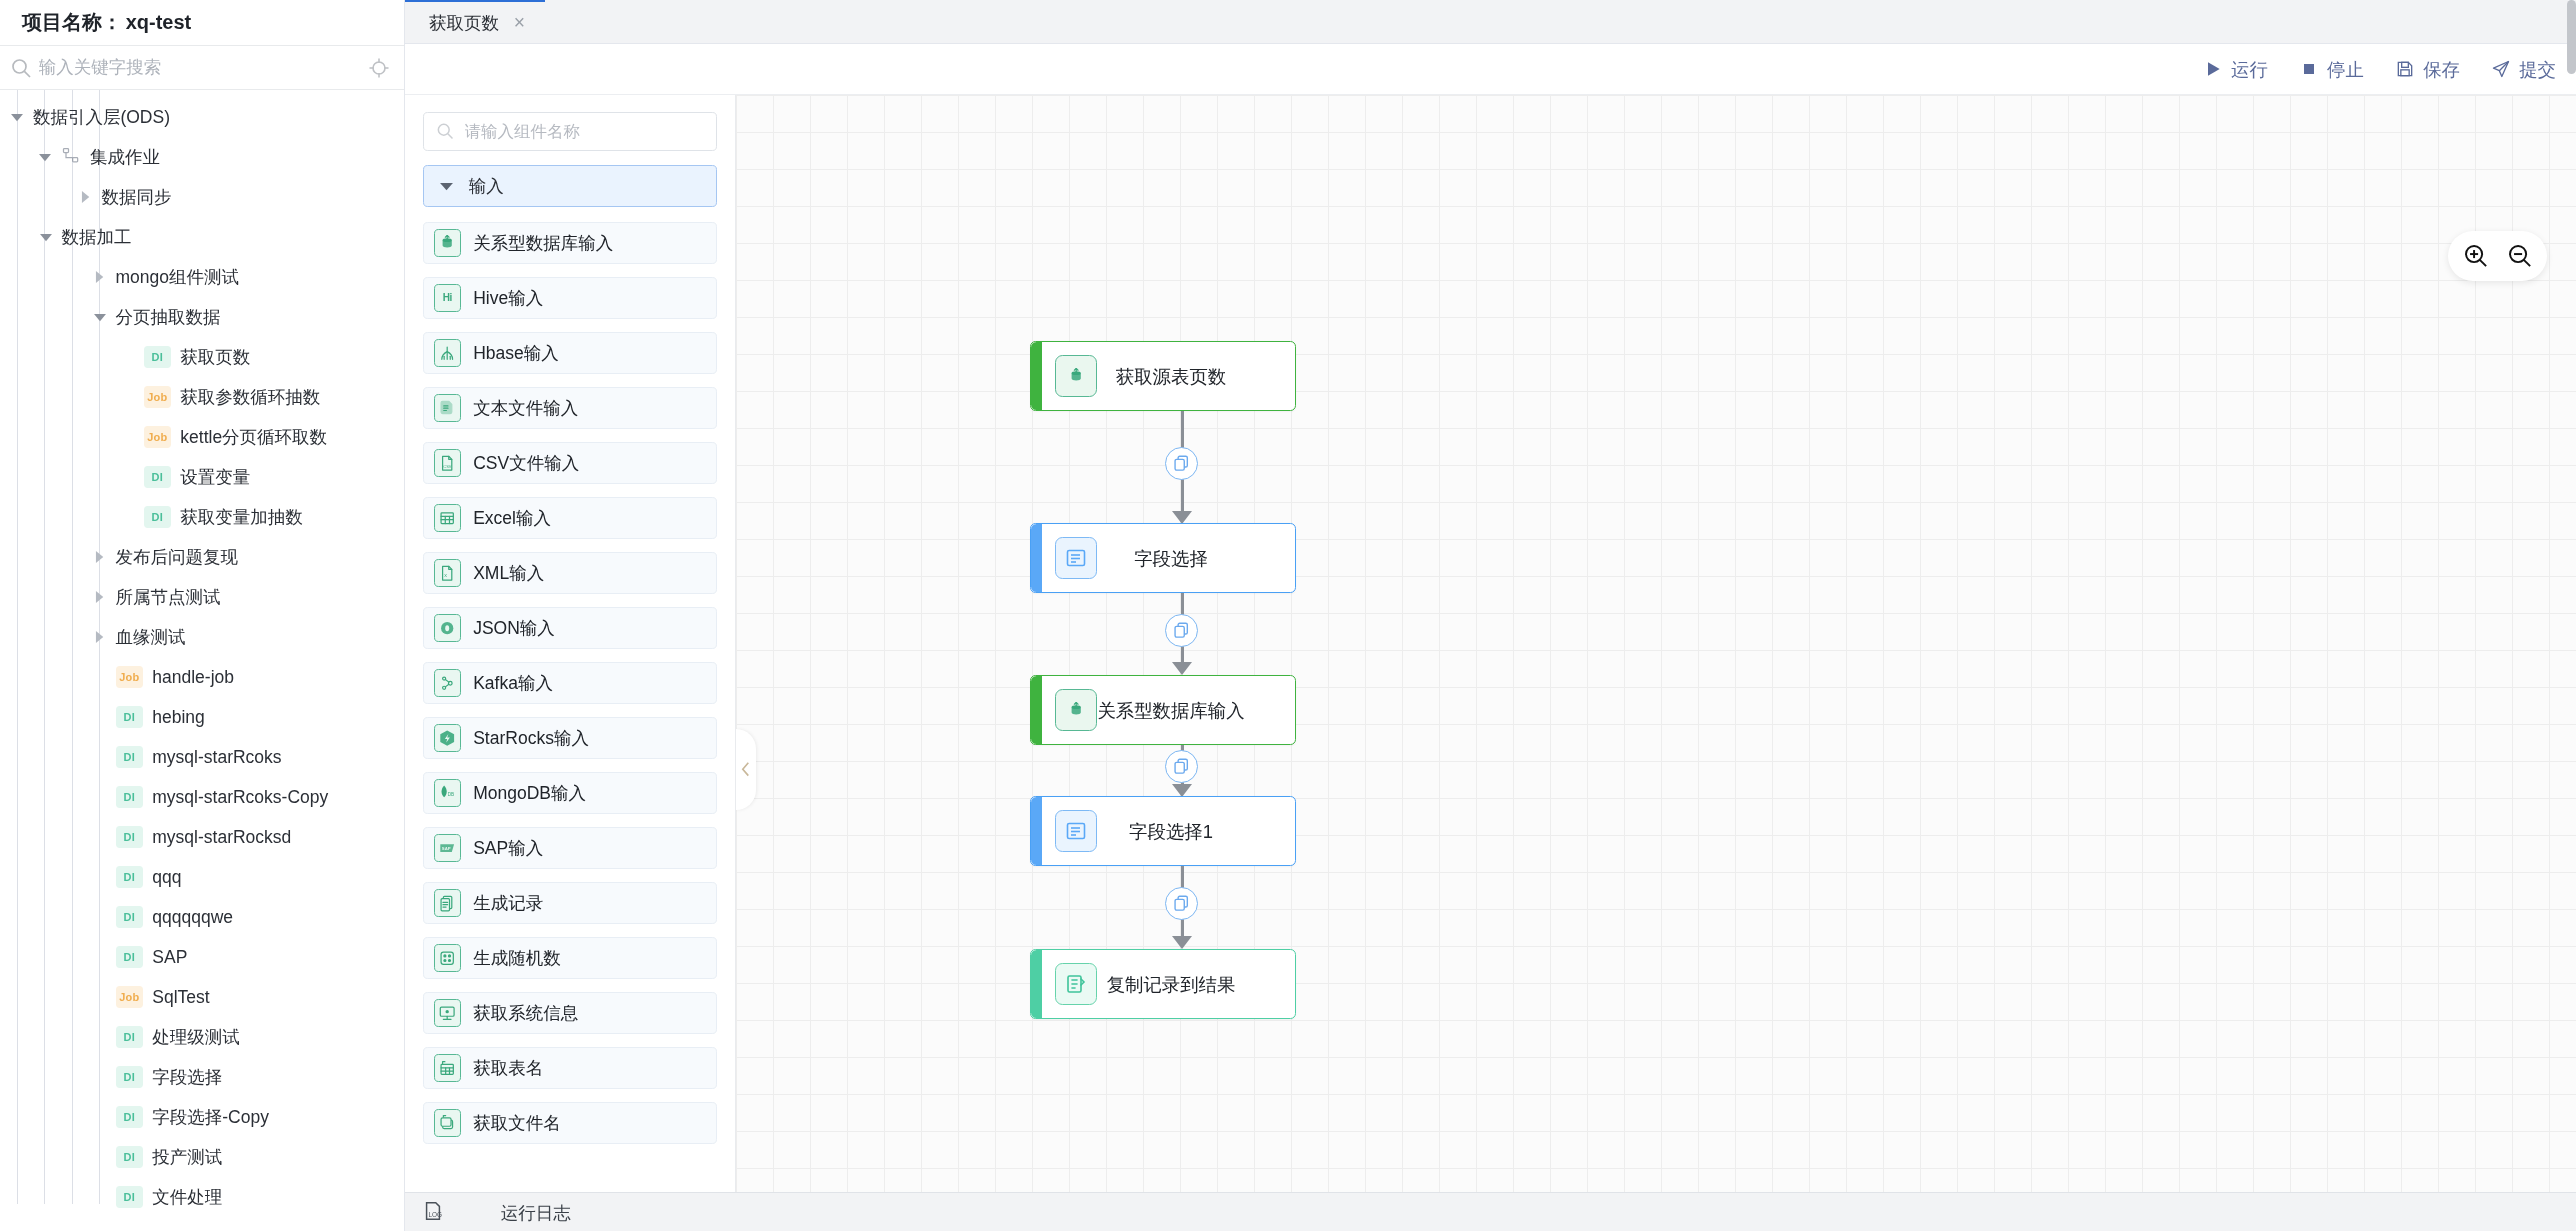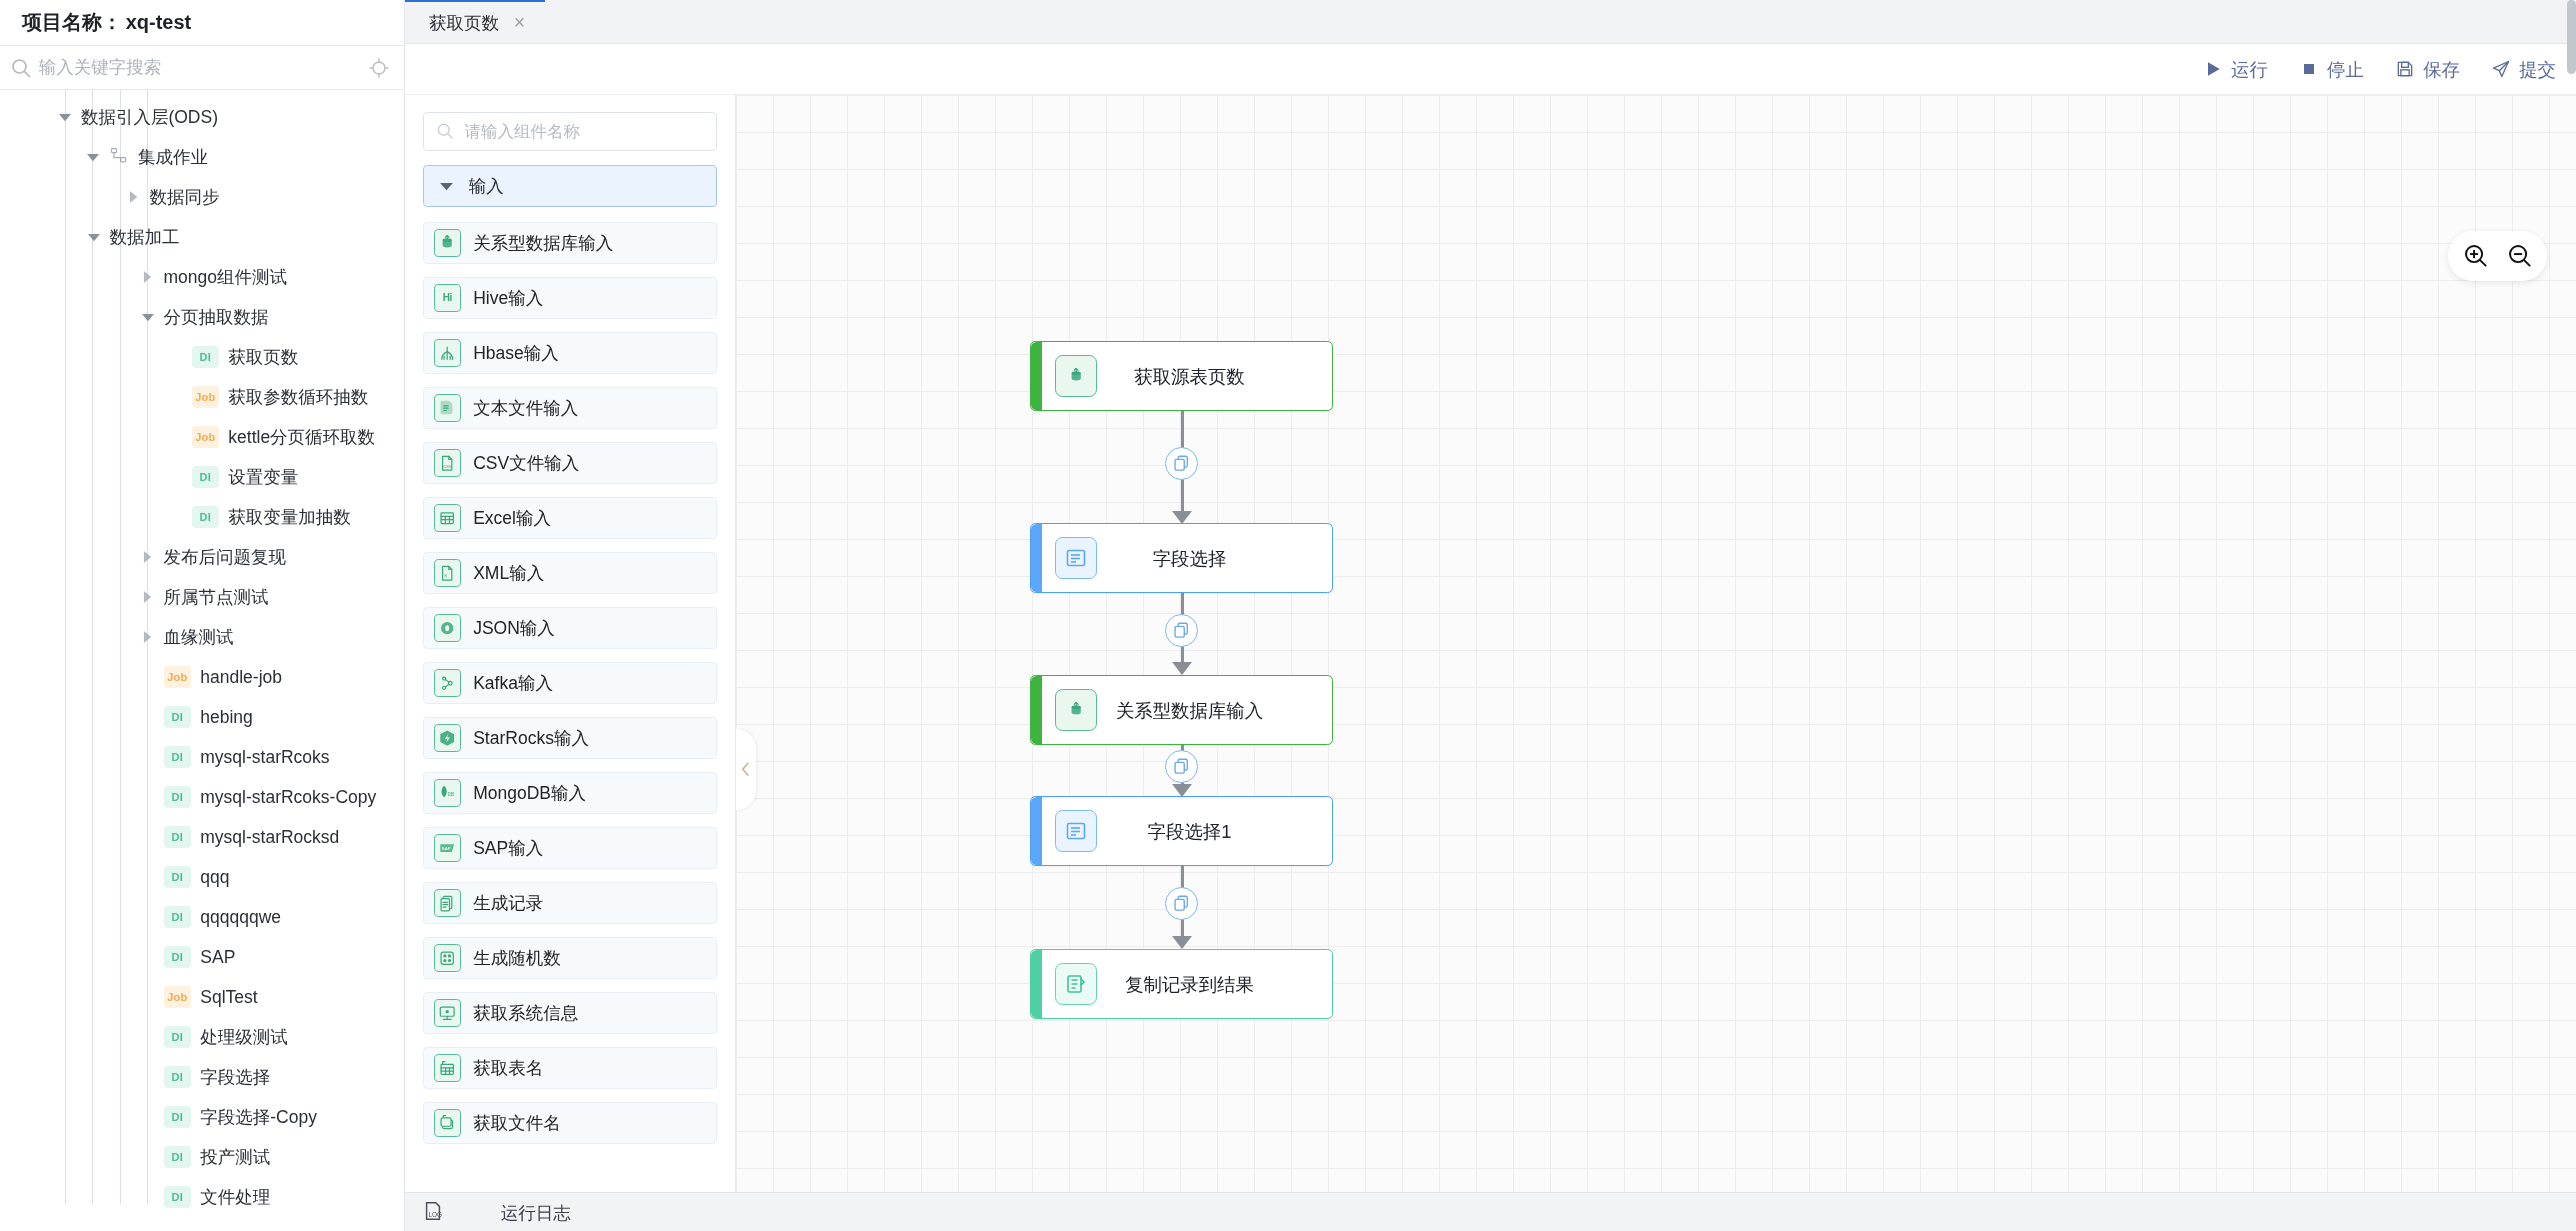--- a/index.html
+++ b/index.html
@@ -34,21 +34,21 @@
   }
   .search-row .mag { width: 24px; height: 24px; flex: 0 0 24px; opacity: .62; }
   .search-row input {
     flex: 1 1 auto; border: none; outline: none;
     font-size: 17.5px; color: #333; background: transparent;
     font-family: "Liberation Sans", sans-serif; padding-left: 5.5px;
   }
   .search-row input::placeholder { color: #aeb3bb; }
   .search-row .target { width: 24px; height: 24px; flex: 0 0 24px; opacity: .55; }
 
-  .tree { flex: 1 1 auto; overflow: hidden; padding-top: 7.4px; position: relative; margin-left: 48px; }
+  .tree { flex: 1 1 auto; overflow: hidden; padding-top: 7.4px; position: relative; }
   .tnode {
     height: 40px; display: flex; align-items: center;
     font-size: 17.5px; color: #2b2f36; white-space: nowrap;
     position: relative; cursor: pointer;
   }
   .caret {
     width: 20px; height: 20px; flex: 0 0 20px;
     display: flex; align-items: center; justify-content: center;
     margin-right: 5.5px;
   }
@@ -163,21 +163,21 @@
   }
   .zoom-ctl {
     position: absolute; right: 29px; top: 136px;
     height: 50px; padding: 0 13px; border-radius: 25px; background: #fff;
     box-shadow: 0 1.8px 7.4px rgba(0,0,0,.09);
     display: flex; align-items: center; gap: 14.7px; z-index: 6;
   }
   .zoom-ctl .zbtn { width: 29px; height: 29px; cursor: pointer; display:flex; align-items:center; justify-content:center;}
 
   .node {
-    position: absolute; width: 303px; height: 70px;
+    position: absolute; width: 266px; height: 70px;
     background: #fff; border-radius: 5.5px; display: flex; align-items: center;
     cursor: pointer; box-shadow: 0 0.9px 1.8px rgba(0,0,0,.04);
   }
   .node .bar { width: 11px; align-self: stretch; border-radius: 5.5px 0 0 5.5px; flex:0 0 11px; }
   .node .nicon {
     width: 42px; height: 42px; flex: 0 0 42px; border-radius: 7.4px;
     display: flex; align-items: center; justify-content: center;
     margin-left: 13px;
   }
   .node .ntitle {

